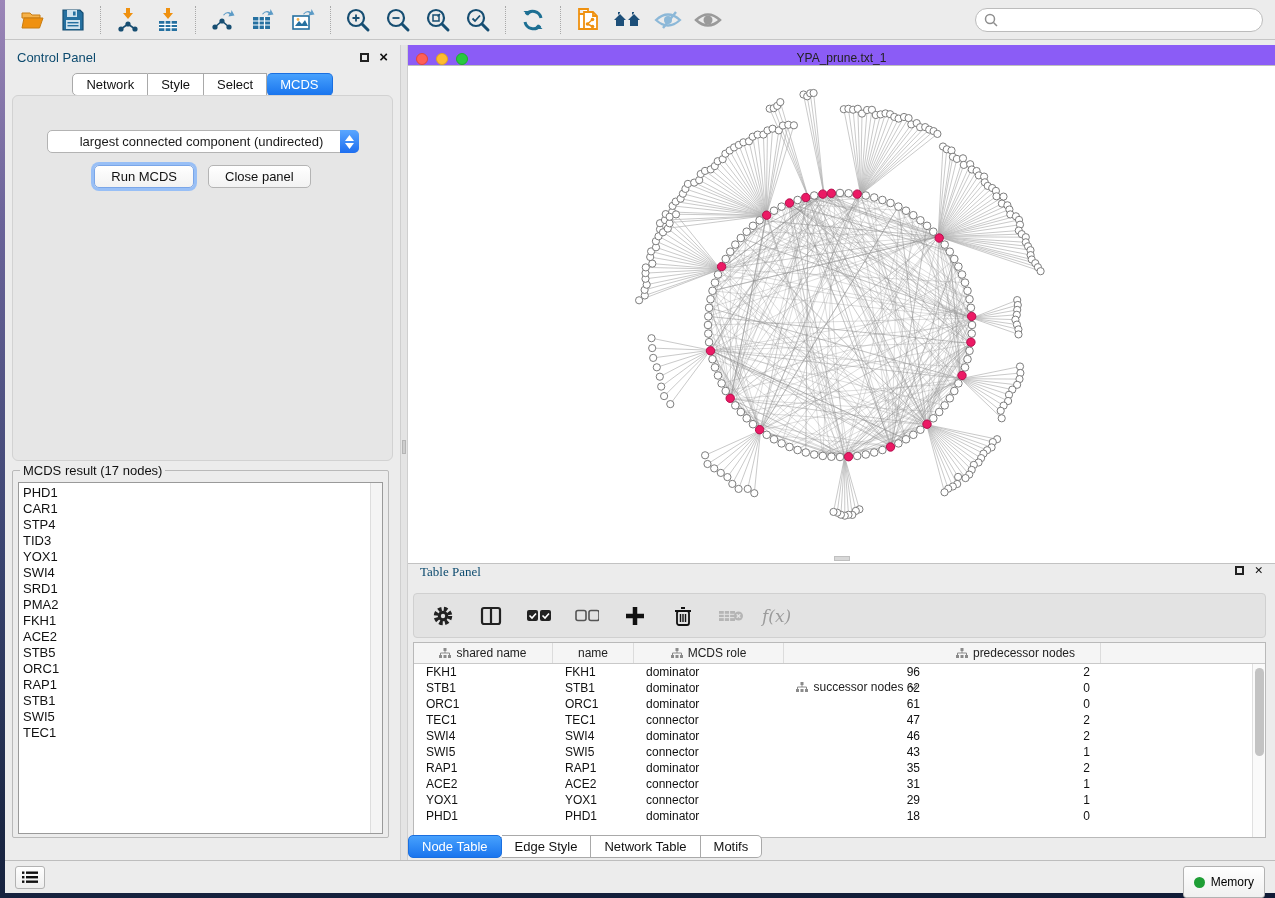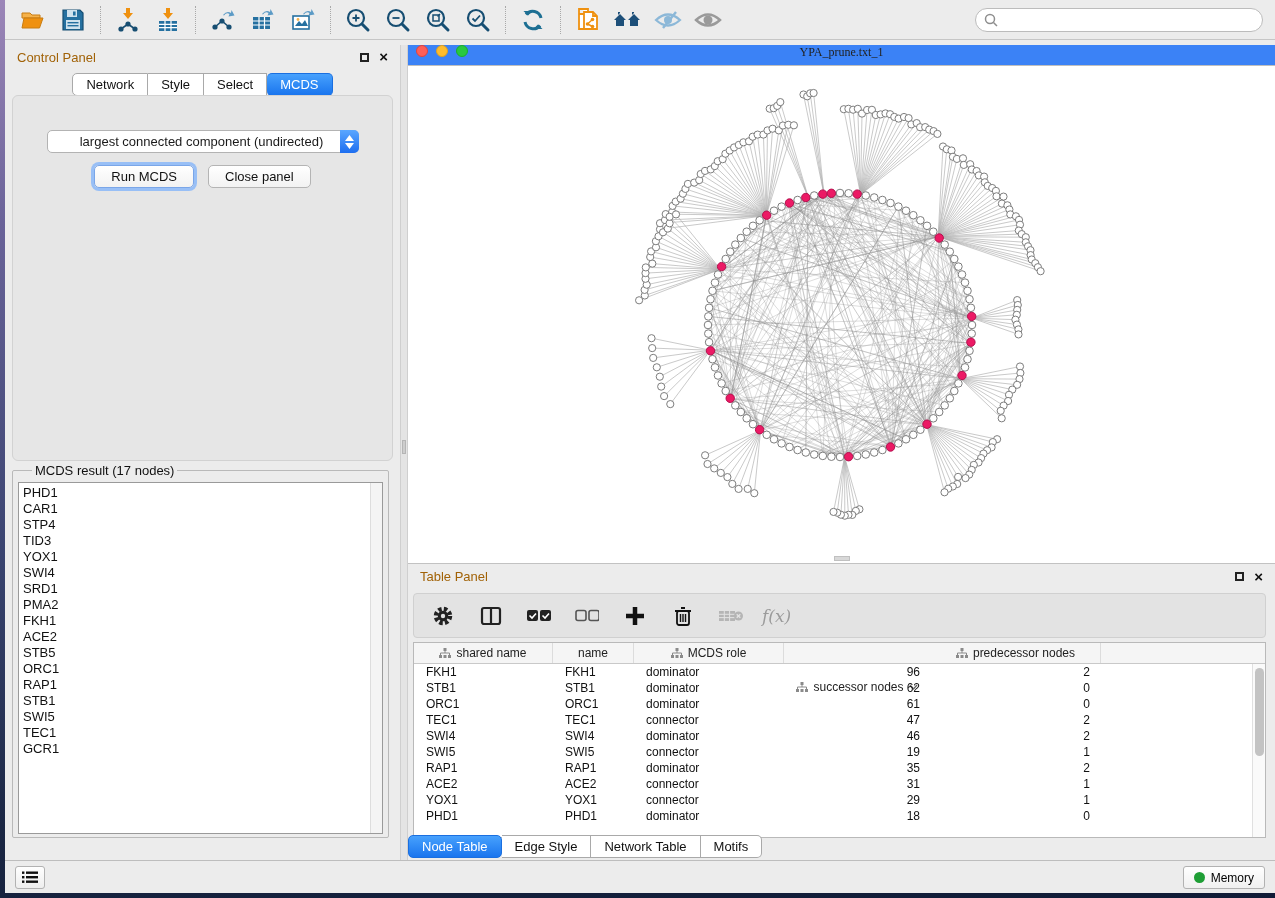--- a/index.html
+++ b/index.html
@@ -16,21 +16,21 @@
     border-bottom:1px solid #c6c6c6; display:flex; align-items:center; padding-left:8px; }
   .tb-btn{ width:40px; height:34px; display:flex; align-items:center; justify-content:center; background:transparent; border:none; cursor:pointer; }
   .tb-sep{ width:1px; height:28px; border-left:1px dotted #a9a9a9; margin:0 7px; }
   .search-box{ margin-left:auto; margin-right:12px; width:288px; height:24px; background:#fff;
     border:1px solid #bcbcbc; border-radius:12px; display:flex; align-items:center; padding-left:8px; }
   .search-box input{ border:none; outline:none; background:transparent; font:12px "Liberation Sans",sans-serif; width:240px; margin-left:5px; }
 
   
   .control-panel{ position:absolute; left:0; top:45px; width:395px; height:815px; }
   .panel-header{ height:24px; display:flex; align-items:center; padding:0 12px; }
-  .panel-title{ font-size:13px; color:#a16207; }
+  .panel-title{ font-size:13px; color:#0c4a6e; }
   .panel-header .hdr-icons{ margin-left:auto; display:flex; align-items:center; gap:10px; }
   .float-box{ width:9px; height:9px; border:2px solid #222; display:inline-block; cursor:pointer; }
   .close-x{ font-size:15px; font-weight:bold; color:#111; line-height:12px; cursor:pointer; }
 
   .cp-tabs{ display:flex; justify-content:center; margin-top:4px; }
   .seg{ display:flex; }
   .seg .tab{ font:13px "Liberation Sans",sans-serif; background:#fff; border:1px solid #a9a9a9; border-left:none;
     padding:3px 13px; cursor:pointer; color:#111; }
   .seg .tab:first-child{ border-left:1px solid #a9a9a9; border-radius:5px 0 0 5px; }
   .seg .tab:last-child{ border-radius:0 5px 5px 0; }
@@ -44,46 +44,46 @@
   .dropdown .dd-text{ flex:1; text-align:center; font-size:13px; padding-left:16px; white-space:nowrap; }
   .dd-stepper{ width:19px; height:23px; margin-right:-1px; background:linear-gradient(#5aa7ff,#1e6ef0);
     border-radius:0 5px 5px 0; display:flex; flex-direction:column; align-items:center; justify-content:center; gap:2px; }
   .btn-row{ margin-top:12px; display:flex; justify-content:center; gap:14px; }
   .aq-btn{ font:13px "Liberation Sans",sans-serif; background:linear-gradient(#ffffff,#f2f2f2); color:#111;
     border:1px solid #b4b4b4; border-radius:5px; padding:3px 16px; height:23px; cursor:pointer; }
   .aq-btn.focused{ box-shadow:0 0 0 3px rgba(110,170,255,.65); border-color:#7aa6e8; }
 
   fieldset.mcds-box{ position:absolute; left:7px; right:11px; top:418px; height:375px;
     border:1px solid #b9b9b9; border-radius:2px; padding:4px 5px 6px 5px; }
-  fieldset.mcds-box legend{ font-size:13px; color:#111; padding:0 3px; margin-left:14px; }
+  fieldset.mcds-box legend{ font-size:13px; color:#111; padding:0 3px; margin-left:2px; }
   .mcds-list{ width:100%; height:352px; background:#fff; border:1px solid #9a9a9a; position:relative; overflow:hidden; }
   .mcds-items{ position:absolute; left:4px; top:2px; right:14px; }
   .mcds-items .list-item{ font-size:13px; line-height:16px; color:#111; cursor:default; }
   .mcds-scroll{ position:absolute; right:0; top:0; bottom:0; width:12px; background:#f4f4f4; border-left:1px solid #ddd; }
 
   
   .v-splitter{ position:absolute; left:395px; top:45px; width:8px; height:815px; background:#e4e4e4;
     border-left:1px solid #cfcfcf; border-right:1px solid #cfcfcf; cursor:col-resize; }
   .v-splitter .grip{ position:absolute; left:1px; top:395px; width:4px; height:14px; background:#cdcdcd; border:1px solid #b5b5b5; }
 
   
   .network-window{ position:absolute; left:403px; top:45px; width:867px; height:518px; background:#fff; }
-  .net-titlebar{ height:21px; background:#3b82f6; border-bottom:1px solid #bfbfbf; display:flex; align-items:flex-start; padding:0 8px; position:relative;font-family:Liberation Serif, serif; }
+  .net-titlebar{ height:21px; background:#8b5cf6; border-bottom:1px solid #bfbfbf; display:flex; align-items:flex-end; padding:0 8px; position:relative; }
   .lights{ display:flex; gap:8px; }
   .light{ width:12px; height:12px; border-radius:50%; cursor:pointer; }
   .light.red{ background:#ff5f57; border:1px solid #e0443e; }
   .light.yellow{ background:#febc2e; border:1px solid #dea123; }
   .light.green{ background:#28c840; border:1px solid #1dad2b; }
   .net-title{ position:absolute; left:0; right:0; text-align:center; font-size:12px; color:#222; pointer-events:none; }
   .net-canvas{ position:relative; width:867px; height:497px; background:#fff; }
   .h-grip{ position:absolute; left:50%; bottom:2px; margin-left:-8px; width:16px; height:5px; background:#d8d8d8; border:1px solid #c0c0c0; cursor:row-resize; }
 
   
   .table-panel{ position:absolute; left:403px; top:563px; width:867px; height:297px; background:#ececec; border-top:1px solid #c2c2c2; }
-  .tp-header{ height:25px; display:flex; align-items:center; padding:0 12px; }
+  .tp-header{ height:25px; display:flex; align-items:flex-start; padding:0 12px;font-family:Liberation Serif, serif; }
   .tp-toolbar{ position:absolute; left:5px; right:9px; top:29px; height:45px; background:#e3e3e3;
     border:1px solid #d0d0d0; border-radius:4px; display:flex; align-items:center; padding-left:12px; gap:14px; }
   .tp-tb-btn{ width:34px; height:34px; display:flex; align-items:center; justify-content:center; background:transparent; border:none; cursor:pointer; }
   .fx{ font-family:"DejaVu Serif",serif; font-style:italic; font-size:17px; color:#9b9b9b; }
 
   .tbl{ position:absolute; left:5px; right:9px; top:78px; bottom:22px; background:#fff; border:1px solid #b9b9b9; overflow:hidden; }
   .tbl-head{ display:flex; height:21px; background:#f5f5f5; border-bottom:1px solid #c9c9c9; }
   .th{ display:flex; align-items:center; justify-content:center; gap:5px; font-size:12px; color:#222;
     border-right:1px solid #dcdcdc; position:relative; cursor:pointer; }
   .th:last-child{ border-right:none; }
@@ -95,21 +95,21 @@
   .tbl-scroll{ position:absolute; right:0; top:21px; bottom:0; width:13px; background:#fafafa; border-left:1px solid #e0e0e0; }
   .tbl-thumb{ position:absolute; left:2px; top:4px; width:9px; height:88px; background:#c3c3c3; border-radius:5px; }
 
   .tp-tabs{ position:absolute; left:0; right:0; top:271px; display:flex; justify-content:flex-start; }
 
   
   .status-bar{ position:absolute; left:0; bottom:0; width:100%; height:33px; background:#ececec; border-top:1px solid #bdbdbd; }
   .list-btn{ position:absolute; left:10px; top:5px; width:30px; height:23px; background:linear-gradient(#fff,#eee);
     border:1px solid #b2b2b2; border-radius:3px; display:flex; align-items:center; justify-content:center; cursor:pointer; }
   .memory-btn{ position:absolute; right:10px; top:5px; height:23px; background:linear-gradient(#fff,#f0f0f0);
-    border:1px solid #b2b2b2; border-radius:3px; display:flex; align-items:center; gap:6px; padding:6px 10px; font-size:12px; cursor:pointer; }
+    border:1px solid #b2b2b2; border-radius:3px; display:flex; align-items:center; gap:6px; padding:15px 10px; font-size:12px; cursor:pointer; }
   .mem-dot{ width:11px; height:11px; border-radius:50%; background:#1e9e35; }
 
   svg.icon{ display:block; }
 </style>
 </head>
 <body>
 
 <div class="app-window">
 
   <div class="toolbar">
@@ -297,21 +297,20 @@
             <div class="list-item">SRD1</div>
             <div class="list-item">PMA2</div>
             <div class="list-item">FKH1</div>
             <div class="list-item">ACE2</div>
             <div class="list-item">STB5</div>
             <div class="list-item">ORC1</div>
             <div class="list-item">RAP1</div>
             <div class="list-item">STB1</div>
             <div class="list-item">SWI5</div>
             <div class="list-item">TEC1</div>
-            <div class="list-item">GCR1</div>
           </div>
         <div class="mcds-scroll"></div>
       </div>
     </fieldset>
   </div>
 
   <div class="v-splitter">
       <div class="grip"></div>
     </div>
 
@@ -1296,21 +1295,21 @@
             <div class="td txt" style="width: 139px;">SWI4</div>
             <div class="td txt" style="width: 81px;">SWI4</div>
             <div class="td txt" style="width: 150px;">dominator</div>
             <div class="td num" style="width: 147px;">46</div>
             <div class="td num" style="width: 170px;">2</div>
           </div>
           <div class="tr">
             <div class="td txt" style="width: 139px;">SWI5</div>
             <div class="td txt" style="width: 81px;">SWI5</div>
             <div class="td txt" style="width: 150px;">connector</div>
-            <div class="td num" style="width: 147px;">19</div>
+            <div class="td num" style="width: 147px;">43</div>
             <div class="td num" style="width: 170px;">1</div>
           </div>
           <div class="tr">
             <div class="td txt" style="width: 139px;">RAP1</div>
             <div class="td txt" style="width: 81px;">RAP1</div>
             <div class="td txt" style="width: 150px;">dominator</div>
             <div class="td num" style="width: 147px;">35</div>
             <div class="td num" style="width: 170px;">2</div>
           </div>
           <div class="tr">

